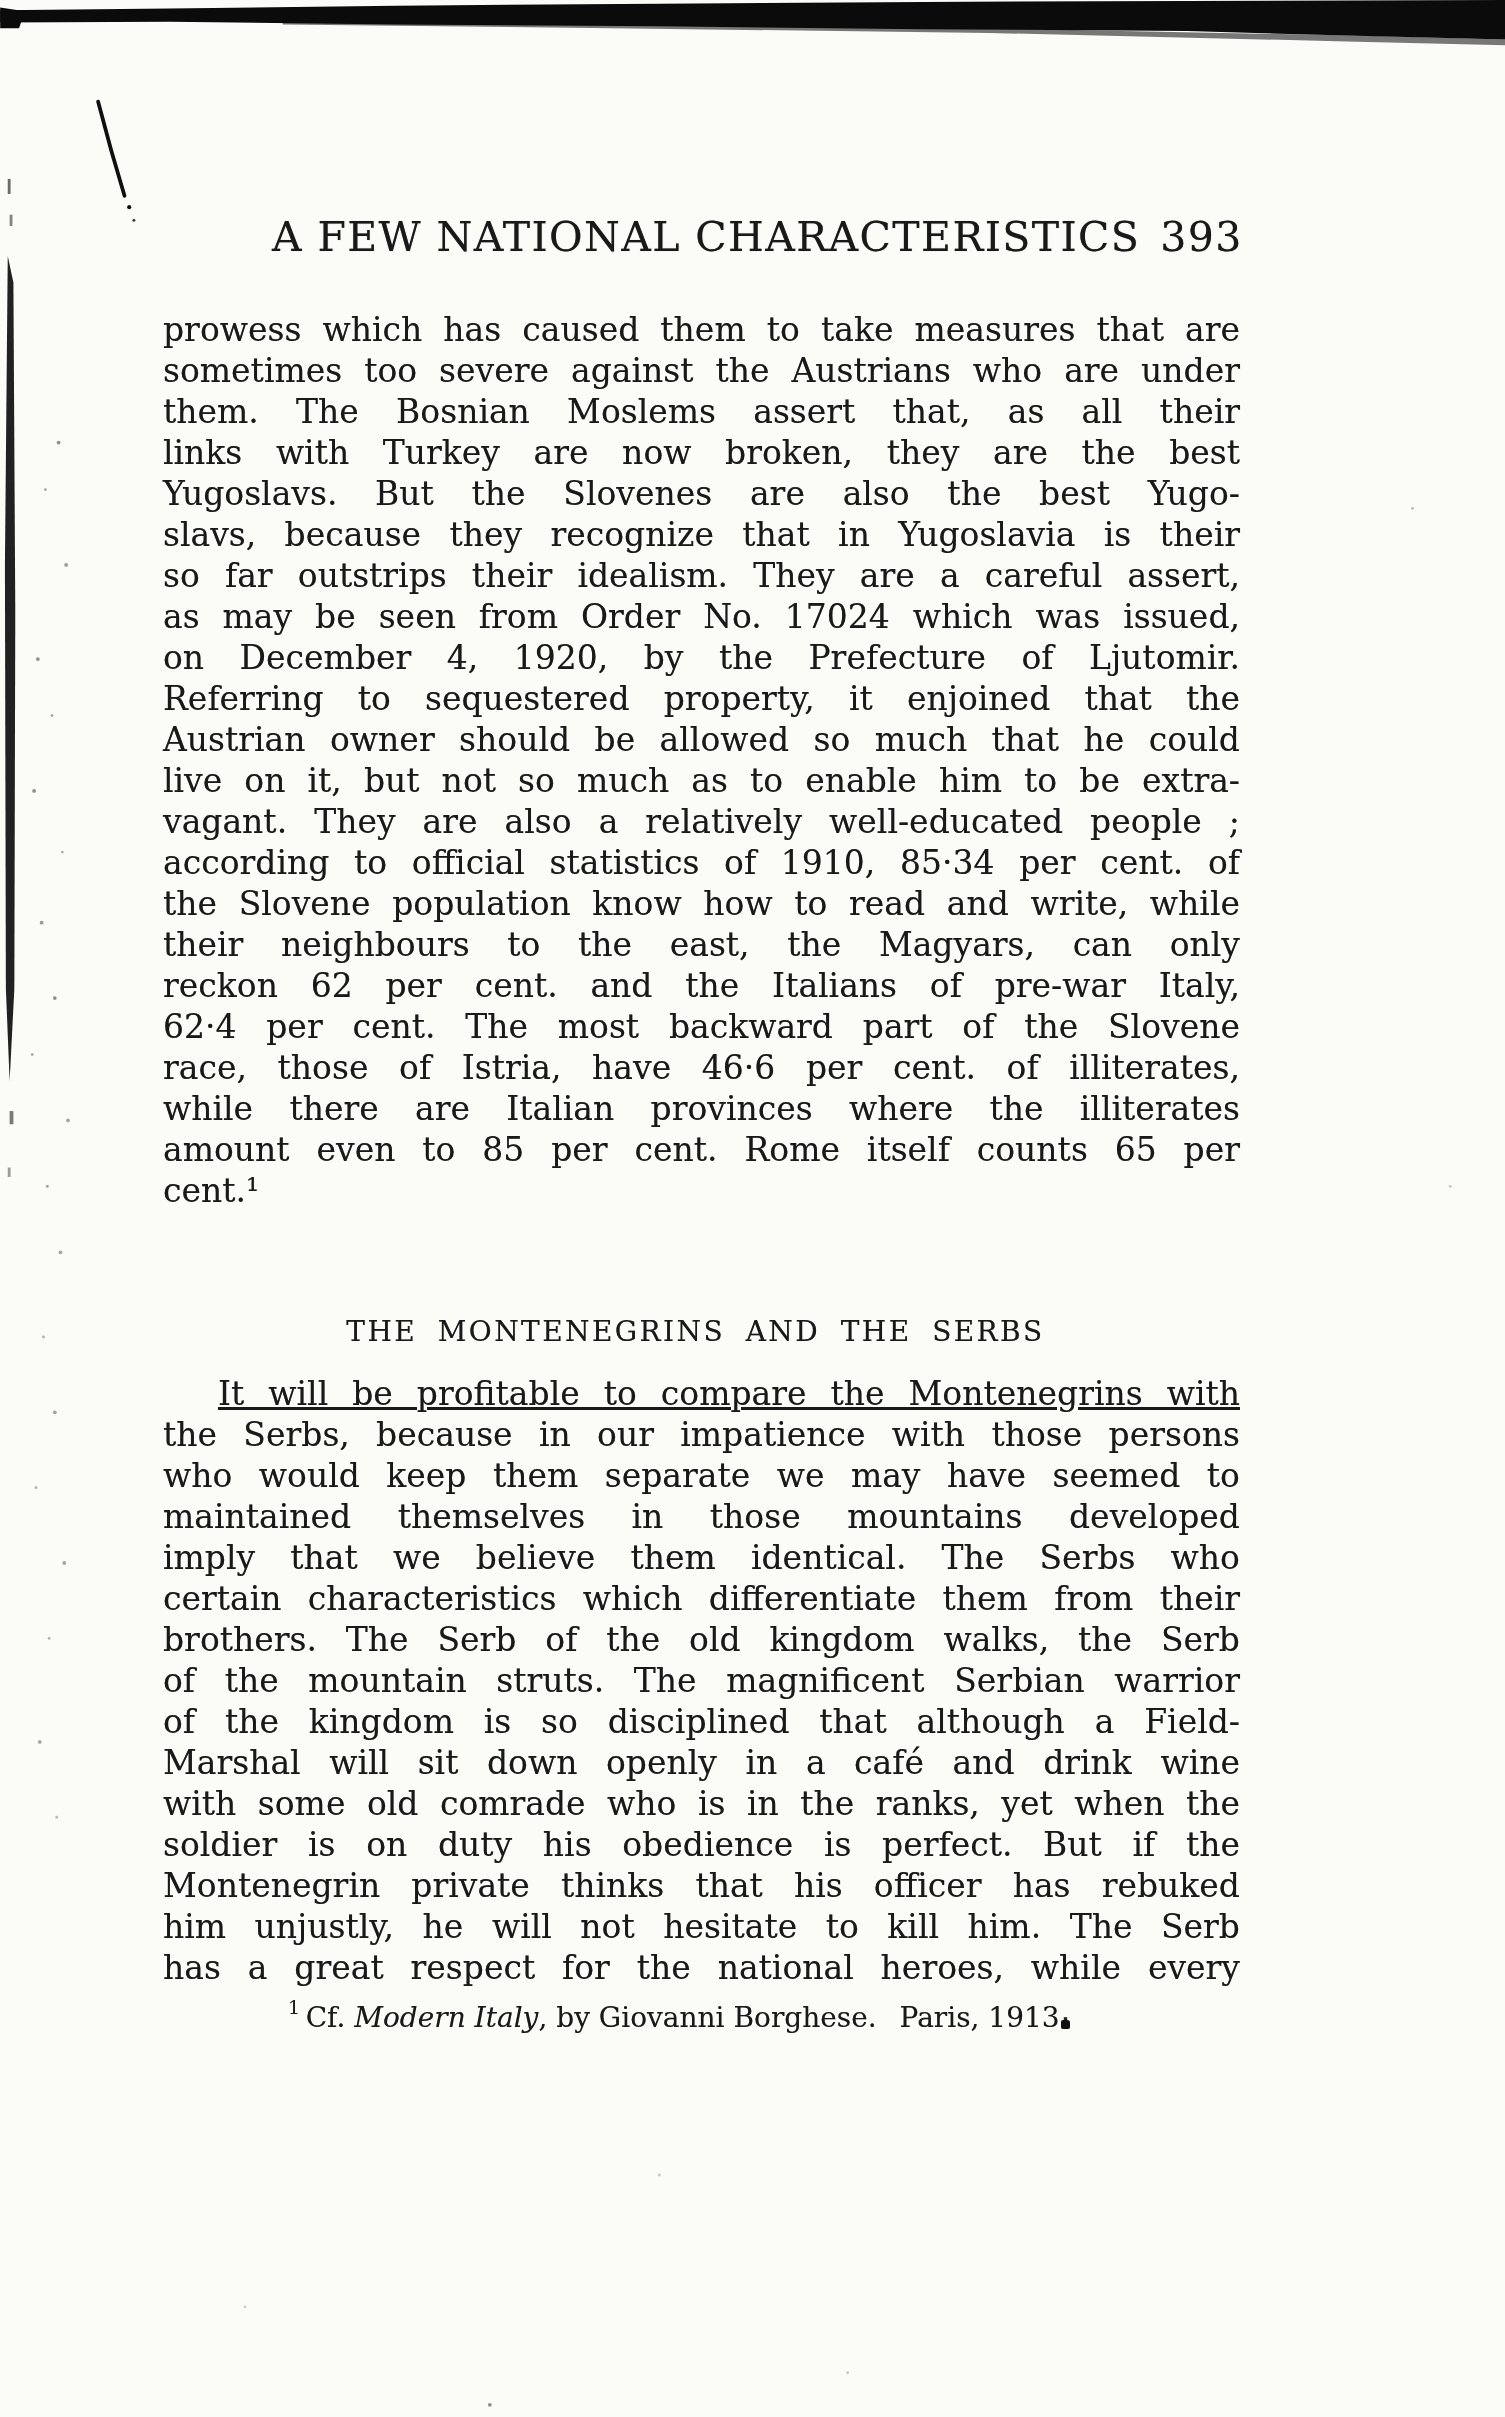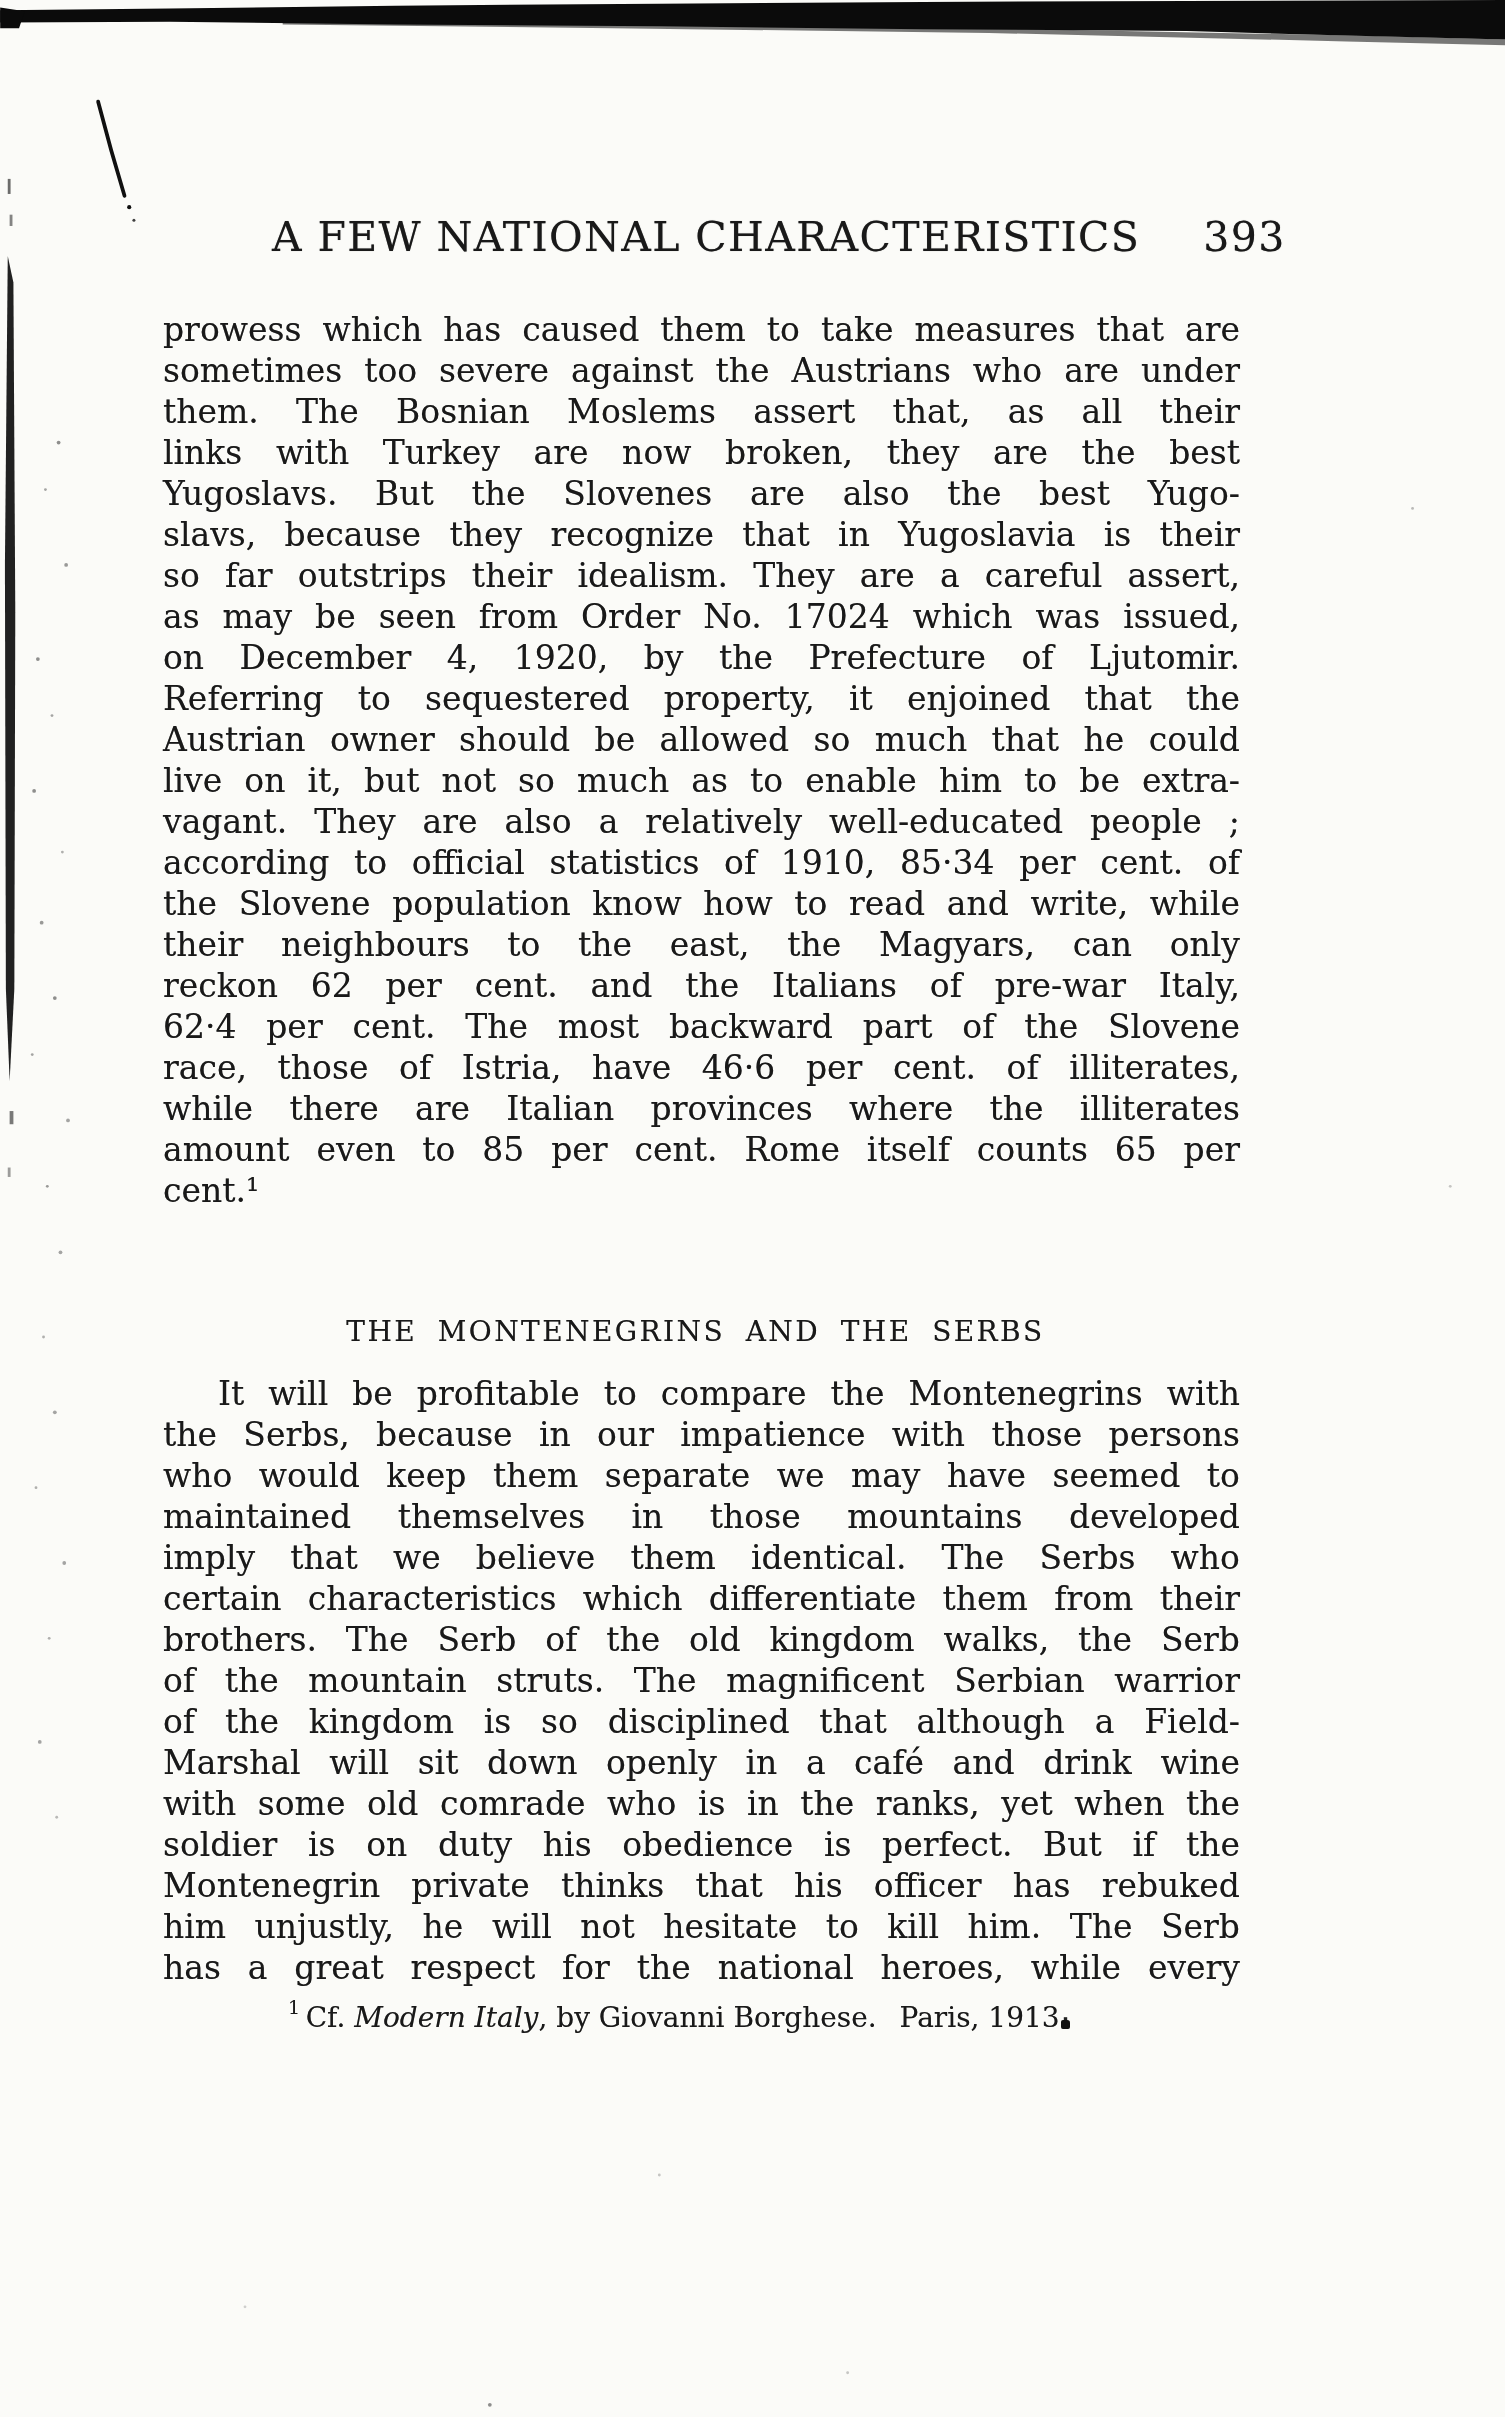--- a/index.html
+++ b/index.html
@@ -14,30 +14,30 @@
   .page{position:absolute;inset:0;}
   
   .artifacts{position:absolute;inset:0;width:1506px;height:2417px;pointer-events:none;}
   
   .header{
     position:absolute;left:151px;top:213px;width:1089px;
     text-align:center;padding-left:121px;box-sizing:border-box;
     font-size:41px;letter-spacing:1.4px;white-space:nowrap;
     text-shadow:0 0 0.7px rgba(10,10,10,.55);
   }
-  .header .pageno{margin-left:63px;}
+  .header .pageno{margin-left:20px;}
   
   .para{
     position:absolute;left:151px;width:1089px;
     font-size:33px;line-height:41px;
     text-shadow:0 0 0.6px rgba(10,10,10,.45);
   }
   .para .line{text-align:justify;text-align-last:justify;white-space:normal;margin-left:12px;}
   .para.justify-last-off .line.line-last{text-align-last:left;}
-  .para.indent-first .line:first-child{text-indent:55px;}
+  .para.indent-first .line:first-child{text-indent:55px;text-decoration:underline;}
   #para1{top:309px;}
   #para2{top:1373px;}
   
   .section-heading{
     position:absolute;left:151px;top:1315px;width:1089px;
     text-align:center;font-size:28px;letter-spacing:2.4px;word-spacing:9.4px;
     text-shadow:0 0 0.6px rgba(10,10,10,.5);
     white-space:nowrap;
   }
   

